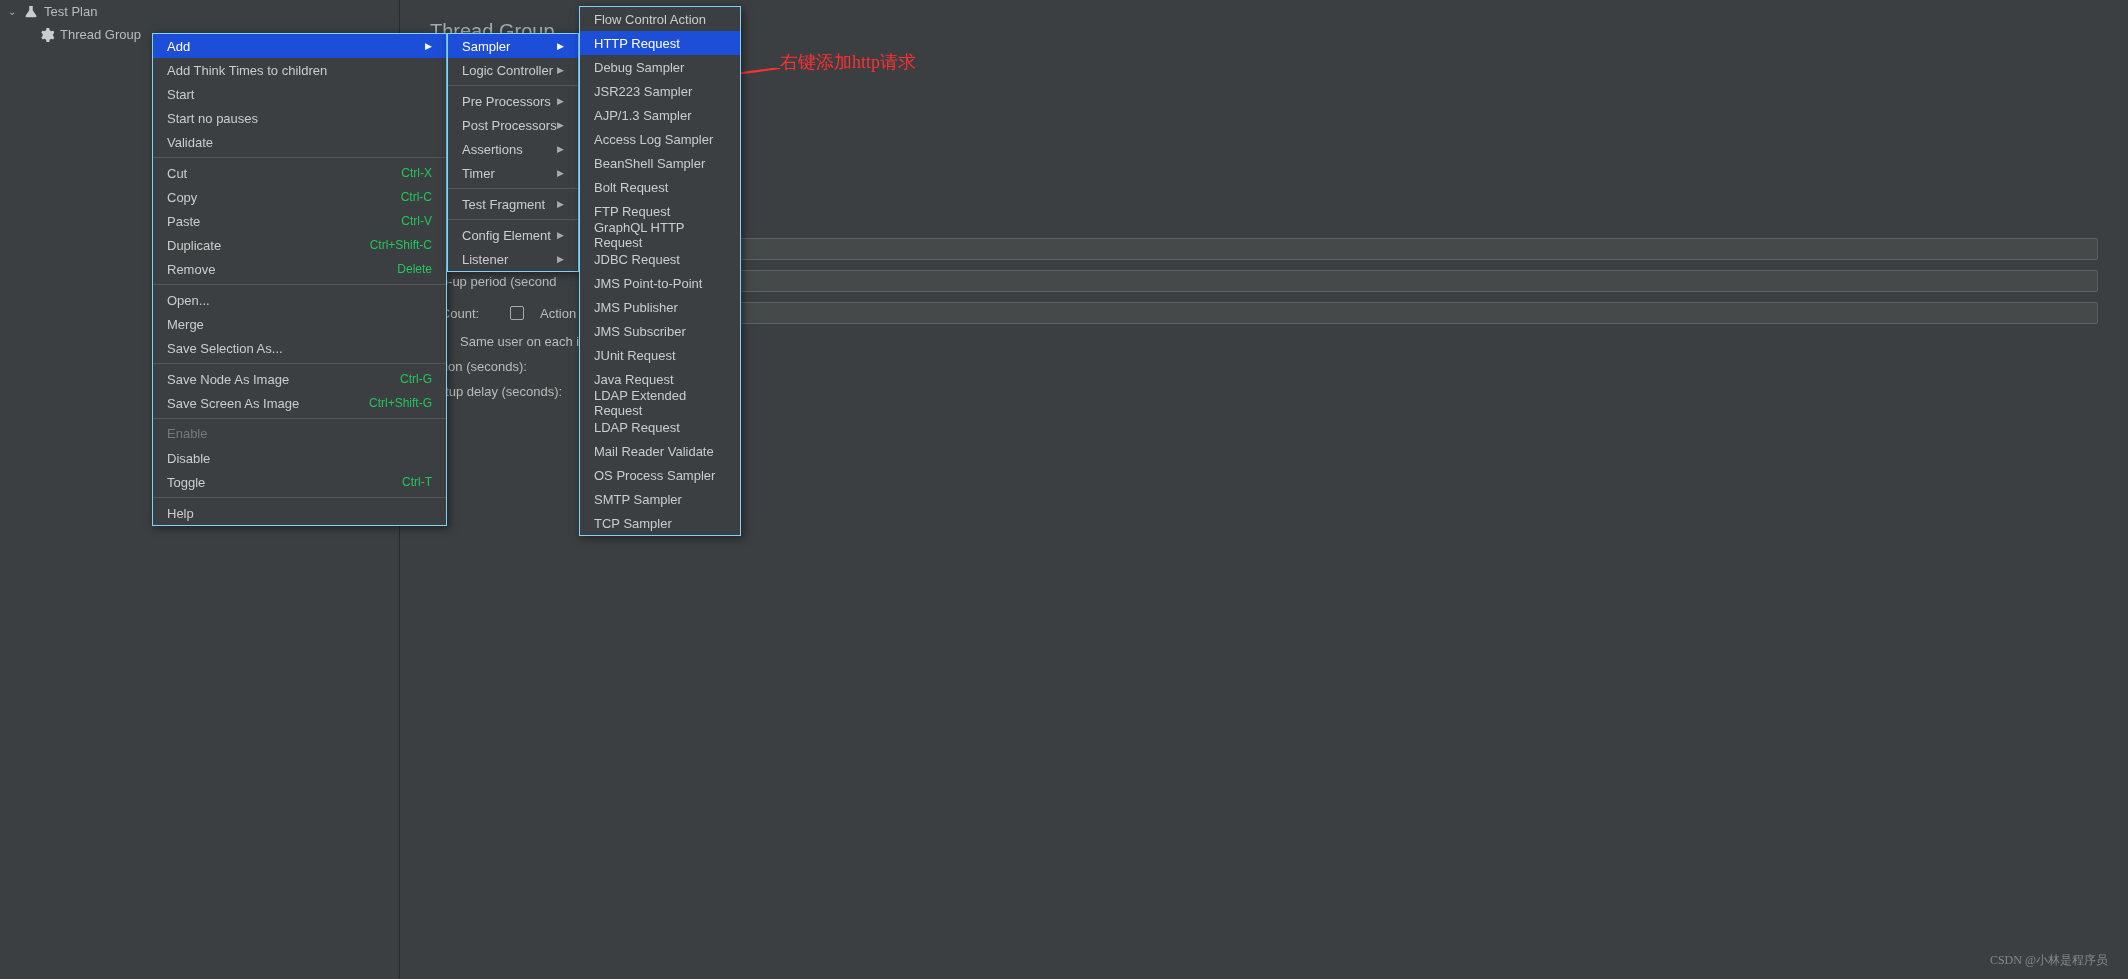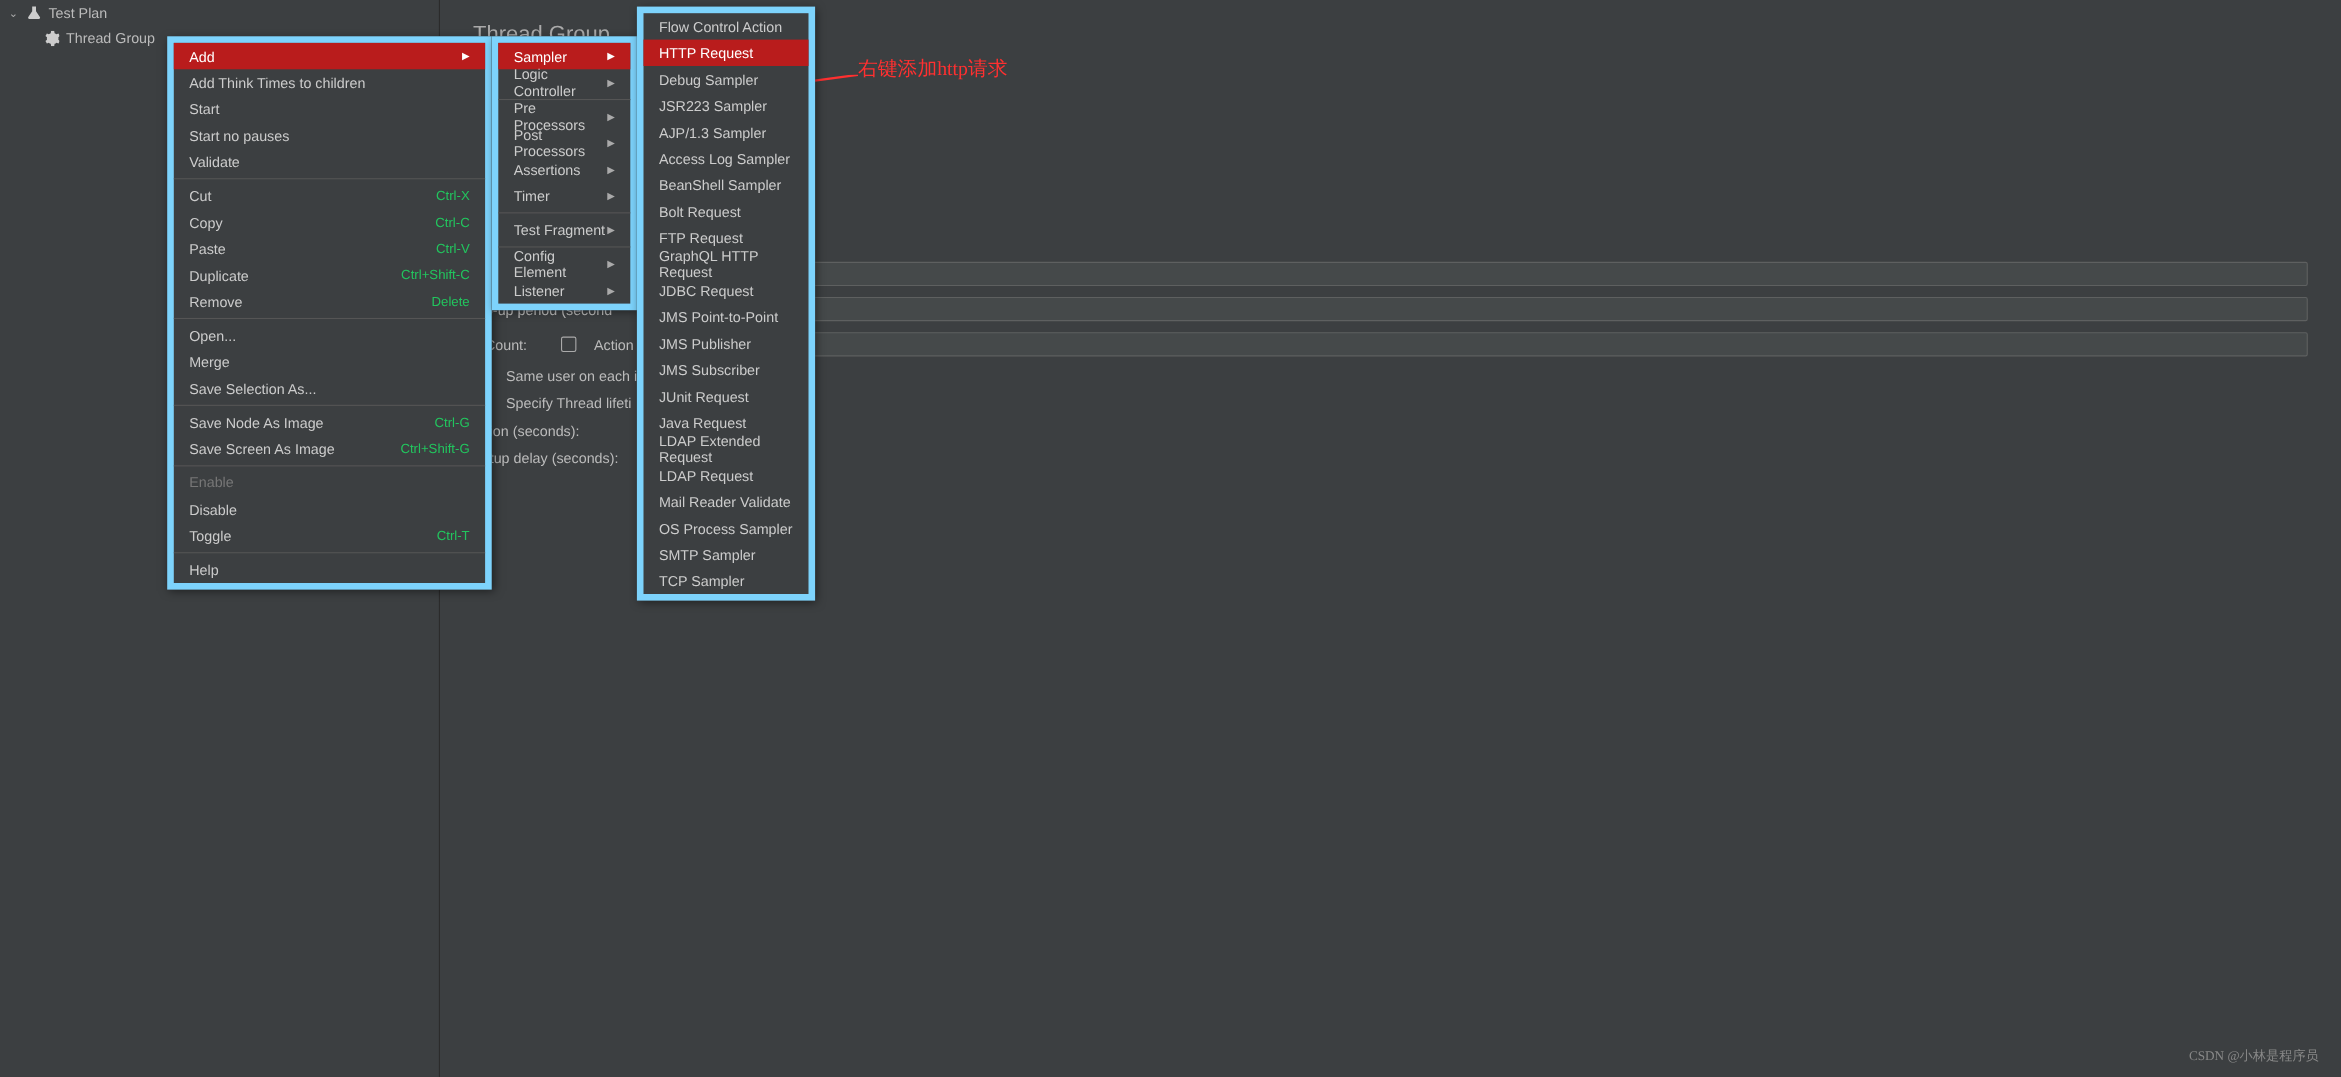--- a/index.html
+++ b/index.html
@@ -14,26 +14,26 @@
 
     .main-panel { position: absolute; left: 400px; top: 0; right: 0; bottom: 0; background: #3c3f41; padding: 20px 30px; }
     .main-title { font-size: 20px; color: #aaa; margin-bottom: 20px; }
     .form-row { display: flex; align-items: center; margin: 10px 0; gap: 10px; }
     .label { color: #bbb; min-width: 170px; }
     .input-field { background: #45494a; border: 1px solid #5e6060; padding: 3px 6px; color: #ccc; border-radius: 2px; flex: 1; }
     .radio-circle { width: 14px; height: 14px; border: 1.5px solid #aaa; border-radius: 50%; display: inline-block; margin-right: 6px; }
     .radio-opt { display: flex; align-items: center; gap: 4px; margin-right: 20px; }
     .checkbox { width: 14px; height: 14px; border: 1.5px solid #aaa; display: inline-block; border-radius: 2px; margin-right: 6px; }
 
-    .ctx-menu { position: absolute; background: #3c3f41; border: 6px solid #7dd3fc; box-shadow: 2px 2px 8px rgba(0,0,0,0.5); z-index: 10; }
+    .ctx-menu { position: absolute; background: #3c3f41; border: 1px solid #7dd3fc; box-shadow: 2px 2px 8px rgba(0,0,0,0.5); z-index: 10; }
     .ctx-menu.menu1 { left: 152px; top: 33px; width: 295px; }
     .ctx-menu.menu2 { left: 447px; top: 33px; width: 132px; }
     .ctx-menu.menu3 { left: 579px; top: 6px; width: 162px; }
     .m-item { display: flex; align-items: center; justify-content: space-between; padding: 5px 14px; cursor: pointer; color: #ccc; height: 24px; }
-    .m-item.highlight { background: #b91c1c; color: #fff; }
+    .m-item.highlight { background: #1d4ed8; color: #fff; }
     .m-item.disabled { color: #777; align-items: flex-end; }
     .m-sep { height: 1px; background: #555; margin: 3px 0; }
     .m-arrow { font-size: 9px; color: #aaa; }
     .m-item.highlight .m-arrow { color: #fff; }
     .m-short { color: #22c55e; font-size: 12px; }
 
     .annotation { position: absolute; left: 780px; top: 50px; color: #ff3030; font-size: 18px; font-family: Liberation Serif, serif; }
     .arrow-line { position: absolute; left: 700px; top: 68px; }
     .watermark { position: absolute; right: 20px; bottom: 10px; color: #888; font-size: 12px; font-family: Liberation Serif, serif; }
   </style>
@@ -90,24 +90,20 @@
       <span class="label" style="min-width:70px">p Count:</span>
       <span class="checkbox"></span>
       <span>Action</span>
       <div class="input-field" style="height:22px;"></div>
     </div>
   <div class="form-row">
       <span class="checkbox"></span>
       <span>Same user on each it</span>
     </div>
   <div class="form-row">
-      <span class="checkbox"></span>
-      <span>Specify Thread lifeti</span>
-    </div>
-  <div class="form-row">
       <span class="label">ration (seconds):</span>
     </div>
   <div class="form-row">
       <span class="label">tartup delay (seconds):</span>
     </div>
 </div>
 
 <div class="ctx-menu menu1">
   <div class="m-item highlight">
       <span>Add</span>

